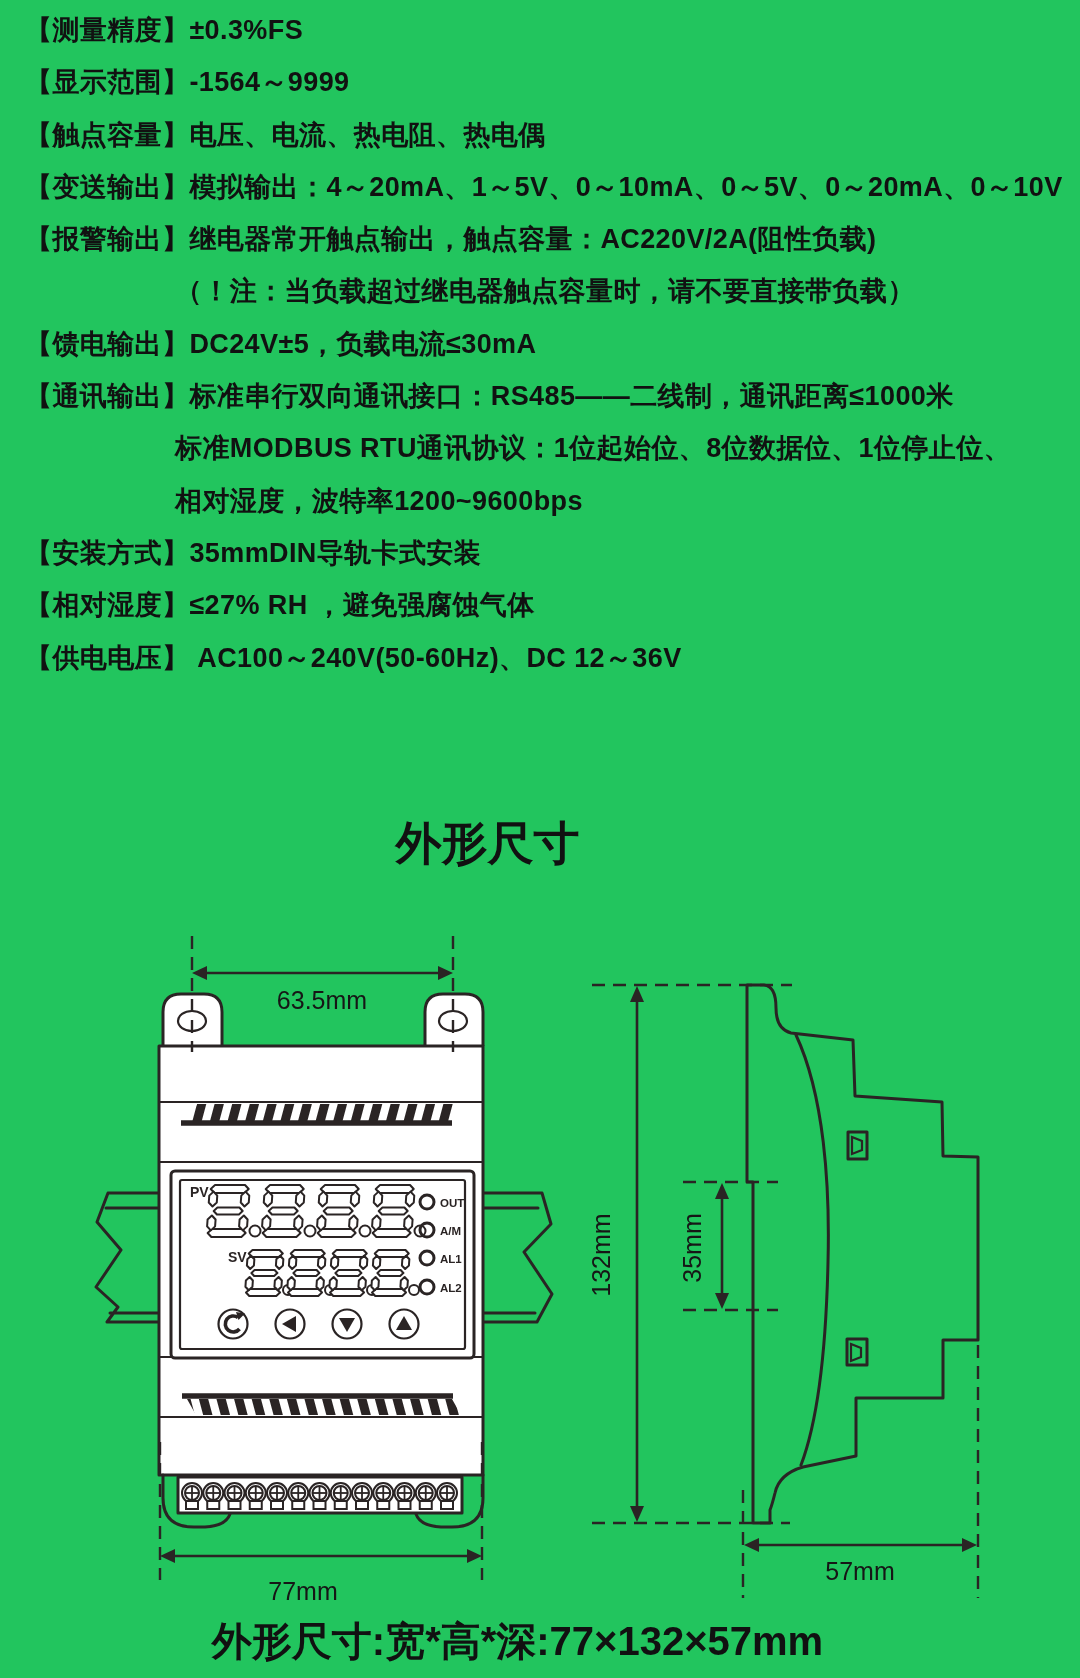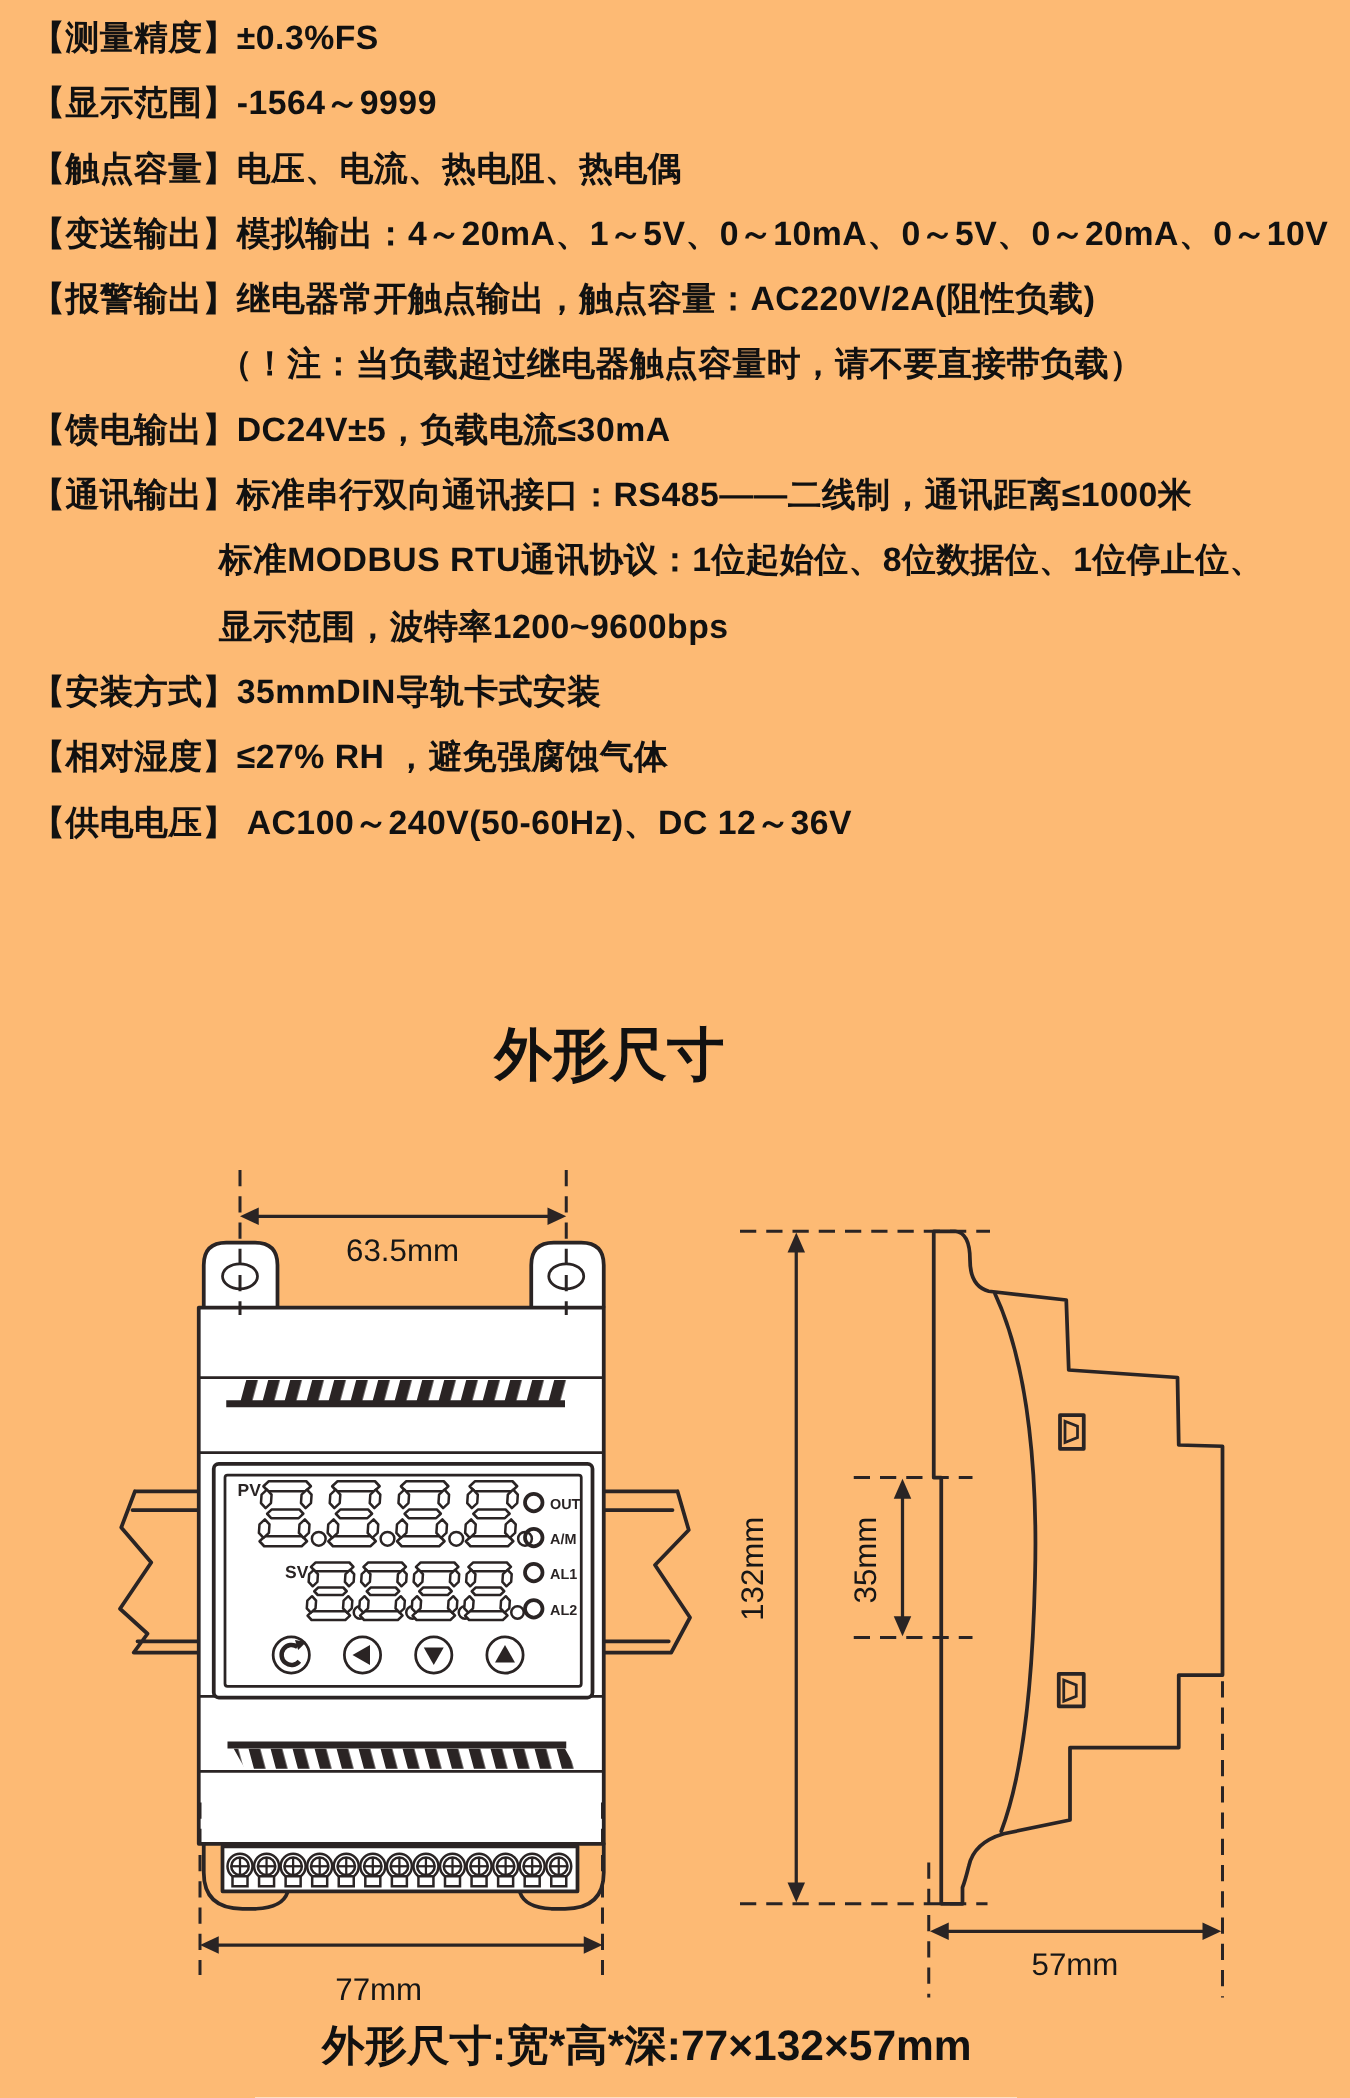--- a/index.html
+++ b/index.html
@@ -1,25 +1,25 @@
 <!DOCTYPE html>
 <html><head>
 <meta charset="utf-8">
 <style>
   html,body{margin:0;padding:0;background:#fff;}
-  #page{position:relative;width:1080px;height:1678px;background:#fdba74;overflow:hidden;
+  #page{position:relative;width:1080px;height:1678px;background:#22c55e;overflow:hidden;
         font-family:"Liberation Sans","DejaVu Sans",sans-serif;color:#111;}
   .specs{position:absolute;top:4px;left:25px;right:8px;}
   .spec-line{height:52.3px;line-height:52.3px;font-size:27px;font-weight:bold;
              white-space:nowrap;letter-spacing:.4px;color:#111;}
   .spec-line.cont{padding-left:150px;}
   .sec-title{position:absolute;top:800px;left:0;width:975px;text-align:center;
              font-size:46px;font-weight:bold;color:#111;margin-top:13px;}
   .caption{position:absolute;top:1614px;left:0;width:1035px;text-align:center;
-           font-size:34px;font-weight:bold;color:#111;}
+           font-size:40px;font-weight:bold;color:#111;}
   svg#drawing{position:absolute;top:760px;left:0;}
   .ln{fill:none;stroke:#2a2424;stroke-width:3;stroke-linejoin:round;stroke-linecap:round;}
   .lnf{fill:#ffffff;stroke:#2a2424;stroke-width:3;stroke-linejoin:round;}
   .ln2{fill:none;stroke:#2a2424;stroke-width:2.2;}
   .thick{stroke:#2a2424;stroke-width:5.5;}
   .dash{fill:none;stroke:#2a2424;stroke-width:2.4;stroke-dasharray:13 8;}
   .dim{stroke:#2a2424;stroke-width:2.6;}
   .arr{fill:#2a2424;stroke:none;}
   .dimtxt{font-size:25px;fill:#161616;}
   .lbl{font-weight:bold;fill:#2a2424;}
@@ -37,21 +37,21 @@
   <div class="specs">
     <div class="spec-line">【测量精度】±0.3%FS</div>
     <div class="spec-line">【显示范围】-1564～9999</div>
     <div class="spec-line">【触点容量】电压、电流、热电阻、热电偶</div>
     <div class="spec-line">【变送输出】模拟输出：4～20mA、1～5V、0～10mA、0～5V、0～20mA、0～10V</div>
     <div class="spec-line">【报警输出】继电器常开触点输出，触点容量：AC220V/2A(阻性负载)</div>
     <div class="spec-line cont">（！注：当负载超过继电器触点容量时，请不要直接带负载）</div>
     <div class="spec-line">【馈电输出】DC24V±5，负载电流≤30mA</div>
     <div class="spec-line">【通讯输出】标准串行双向通讯接口：RS485——二线制，通讯距离≤1000米</div>
     <div class="spec-line cont">标准MODBUS RTU通讯协议：1位起始位、8位数据位、1位停止位、</div>
-    <div class="spec-line cont">显示范围，波特率1200~9600bps</div>
+    <div class="spec-line cont">相对湿度，波特率1200~9600bps</div>
     <div class="spec-line">【安装方式】35mmDIN导轨卡式安装</div>
     <div class="spec-line">【相对湿度】≤27% RH ，避免强腐蚀气体</div>
     <div class="spec-line">【供电电压】 AC100～240V(50-60Hz)、DC 12～36V</div>
   </div>
 
   <svg id="drawing" width="1080" height="918" viewBox="0 760 1080 918">
     <defs>
       <pattern id="h1" patternUnits="userSpaceOnUse" width="17" height="30" patternTransform="rotate(15)">
         <rect x="0" y="0" width="9" height="30" fill="#2a2424"></rect>
       </pattern>

